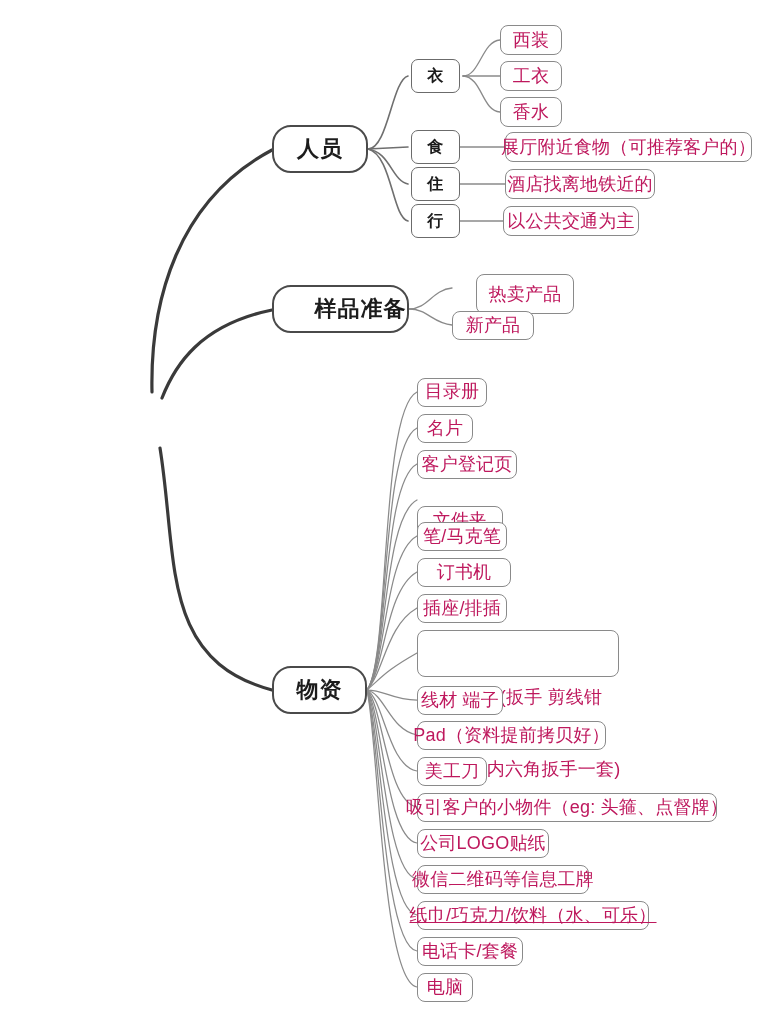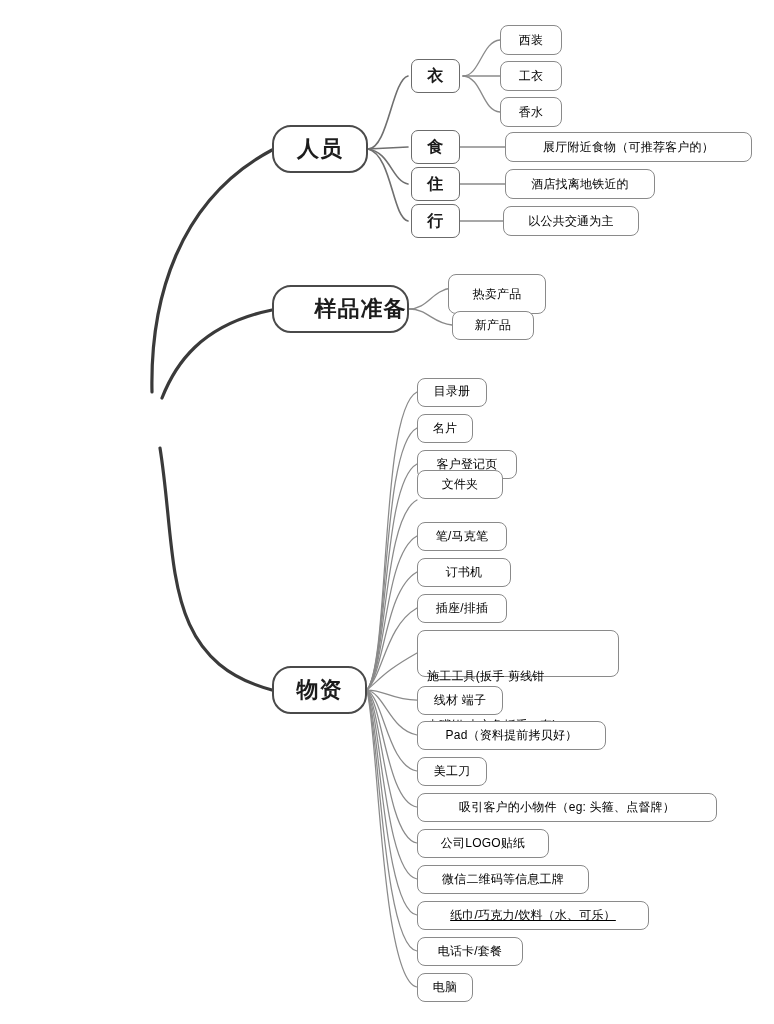--- a/index.html
+++ b/index.html
@@ -60,22 +60,22 @@
     border-radius: 7px;
     color: #1c1c1c;
     font-size: 16px;
     font-weight: bold;
     letter-spacing: 0.5px;
   }
   
   .node.leaf {
     border: 1.2px solid #8a8a8a;
     border-radius: 8px;
-    color: #000000;
-    font-size: 12px;
+    color: #be185d;
+    font-size: 18px;
     font-weight: normal;
     letter-spacing: 0.2px;
     line-height: 1.35;
     padding: 0 9px;
   }
   .node.leaf.multiline {
     display: block;
     padding: 5px 9px;
     text-align: left;
   }
@@ -175,37 +175,37 @@
   <div class="node leaf" style="left:505px; top:132px; width:247px; height:30px;">
     <span>展厅附近食物（可推荐客户的）</span>
   </div>
   <div class="node leaf" style="left:505px; top:169px; width:150px; height:30px;">
     <span>酒店找离地铁近的</span>
   </div>
   <div class="node leaf" style="left:503px; top:206px; width:136px; height:30px;">
     <span>以公共交通为主</span>
   </div>
 
-  <div class="node leaf" style="left:448px; top:274px; width:98px; height:40px;">
+  <div class="node leaf" style="left:476px; top:274px; width:98px; height:40px;">
     <span>热卖产品</span>
   </div>
   <div class="node leaf" style="left:452px; top:311px; width:82px; height:29px;">
     <span>新产品</span>
   </div>
 
   <div class="node leaf" style="left:417px; top:378px; width:70px; height:29px;font-family:Liberation Mono, monospace;">
     <span>目录册</span>
   </div>
   <div class="node leaf" style="left:417px; top:414px; width:56px; height:29px;">
     <span>名片</span>
   </div>
   <div class="node leaf" style="left:417px; top:450px; width:100px; height:29px;">
     <span>客户登记页</span>
   </div>
-  <div class="node leaf" style="left:417px; top:470px; width:86px; height:29px;">
+  <div class="node leaf" style="left:417px; top:506px; width:86px; height:29px;">
     <span>文件夹</span>
   </div>
   <div class="node leaf" style="left:417px; top:522px; width:90px; height:29px;">
     <span>笔/马克笔</span>
   </div>
   <div class="node leaf" style="left:417px; top:558px; width:94px; height:29px;">
     <span>订书机</span>
   </div>
   <div class="node leaf" style="left:417px; top:594px; width:90px; height:29px;">
     <span>插座/排插</span>

